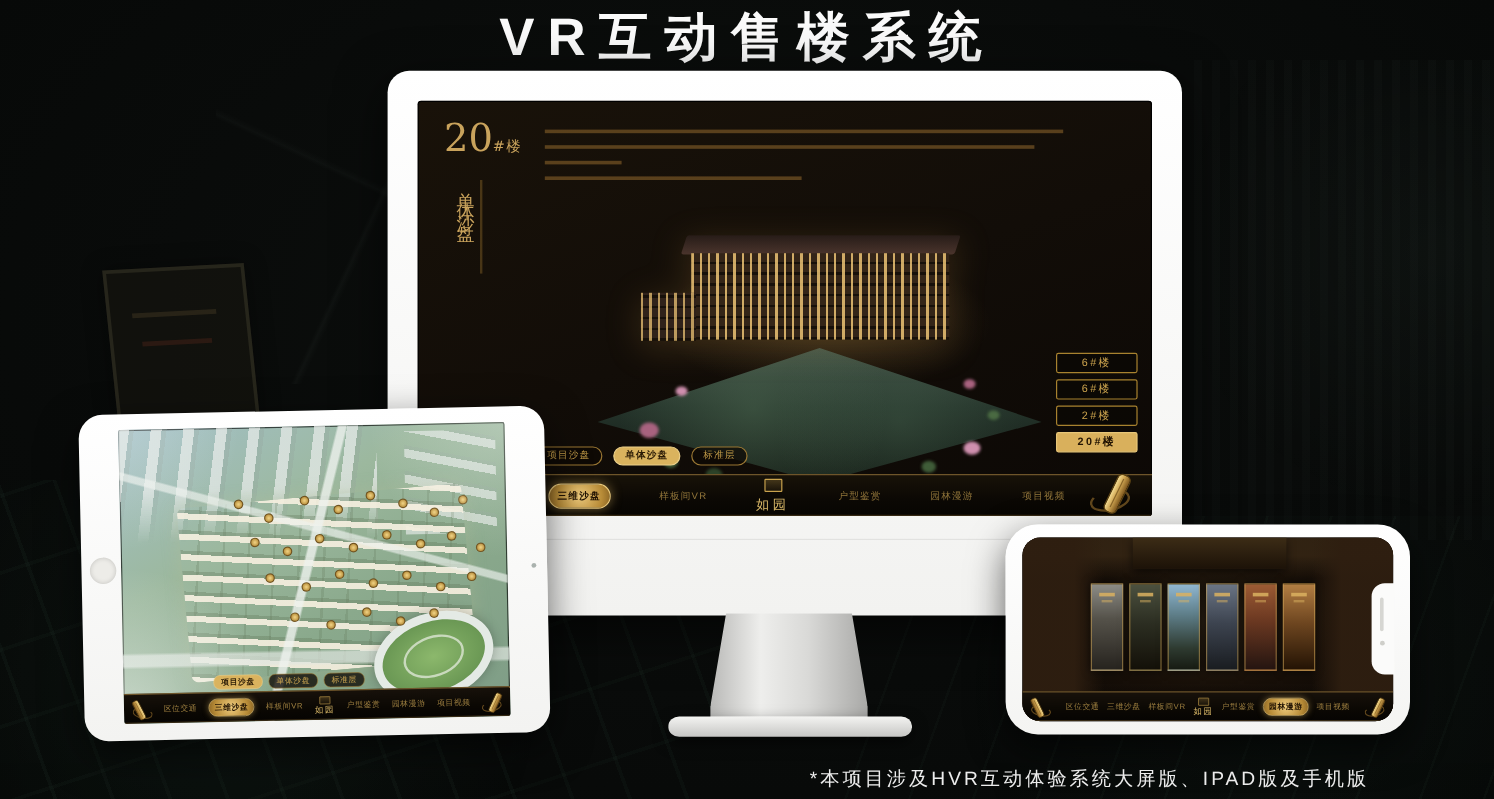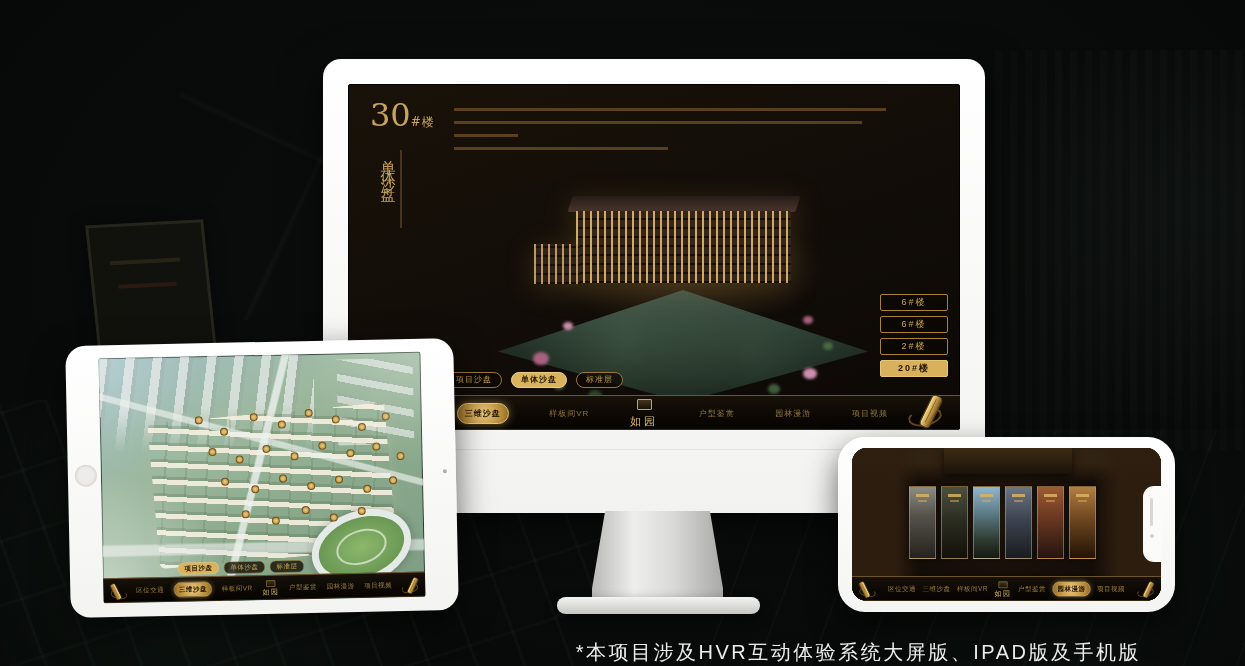--- a/index.html
+++ b/index.html
@@ -25,21 +25,21 @@
       linear-gradient(115deg, transparent 48%, rgba(150,170,160,.07) 49%, transparent 50.5%),
       linear-gradient(25deg, transparent 58%, rgba(150,170,160,.06) 59%, transparent 60.5%);}
   .bg-plaque{position:absolute;left:92px;top:222px;width:112px;height:126px;transform:rotate(-6deg) skewY(3deg);
     border:3px solid rgba(150,140,105,.16);background:rgba(26,23,16,.5);box-shadow:0 0 18px rgba(0,0,0,.4);}
   .bg-plaque i{position:absolute;left:18px;top:34px;width:70px;height:4px;background:rgba(150,120,70,.18);}
   .bg-plaque b{position:absolute;left:24px;top:58px;width:58px;height:4px;background:rgba(150,60,40,.2);}
 
   
   .page-title{position:absolute;left:0;right:0;top:2px;text-align:center;color:#fafafa;
     font-size:44px;font-weight:bold;letter-spacing:11px;}
-  .footnote{position:absolute;right:104px;top:639px;color:#ececec;font-size:20px;letter-spacing:2.5px;}
+  .footnote{position:absolute;right:104px;top:639px;color:#ececec;font-size:16px;letter-spacing:2.5px;}
   .scroll-icon{position:relative;width:30px;height:34px;}
   .scroll-icon::before{content:"";position:absolute;left:-8px;bottom:2px;width:30px;height:14px;
     border:2px solid rgba(170,125,50,.55);border-radius:50%;border-top-color:transparent;transform:rotate(-12deg);}
   .scroll-bar{position:absolute;left:9px;top:0;width:10px;height:33px;border:1px solid #5e4414;border-radius:5px;
     background:linear-gradient(90deg,#f4dc92,#cfa551 45%,#7d561d);transform:rotate(26deg);}
   .scroll-bar::after{content:"";position:absolute;left:4px;top:3px;width:1px;height:26px;background:rgba(90,60,15,.6);}
   .scroll-flip{transform:scaleX(-1);}
 
   
   .monitor{position:absolute;left:323px;top:59px;width:662px;height:558px;}
@@ -197,28 +197,29 @@
 
   <div class="bg-map"></div>
   <div class="bg-map2"></div>
   <div class="bg-bldg"></div>
   <div class="bg-lines"></div>
   <div class="bg-plaque">
       <i></i>
       <b></b>
     </div>
 
+  <div class="page-title">VR互动售楼系统</div>
 
   <div class="monitor">
     <div class="monitor-body">
       <div class="chin-seam"></div>
 
       <div class="m-screen">
 
-        <div class="m-blocknum"><span>30</span><small>#楼</small></div>
+        <div class="m-blocknum"><span>20</span><small>#楼</small></div>
         <div class="m-blocksub">单体沙盘</div>
         <div class="m-blocksub-en"></div>
 
         <div class="m-desc">
             <i></i>
             <i></i>
             <i></i>
             <i></i>
           </div>
 

